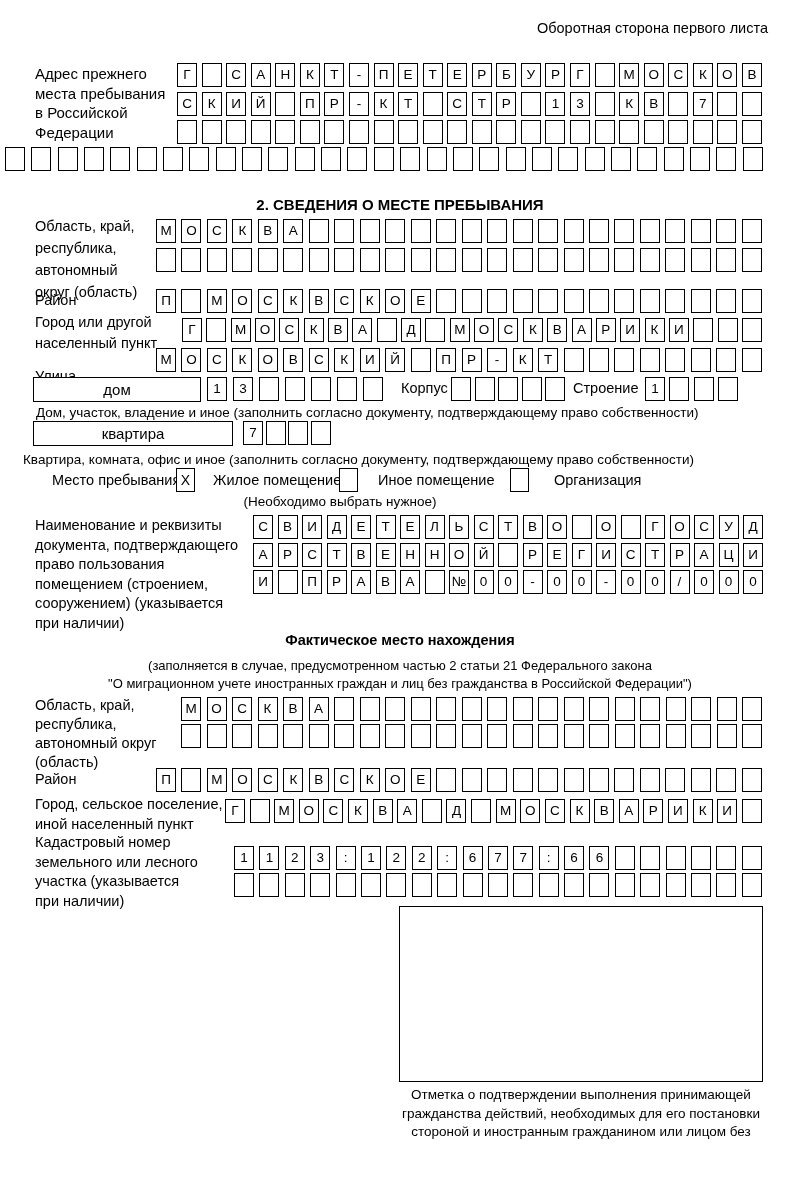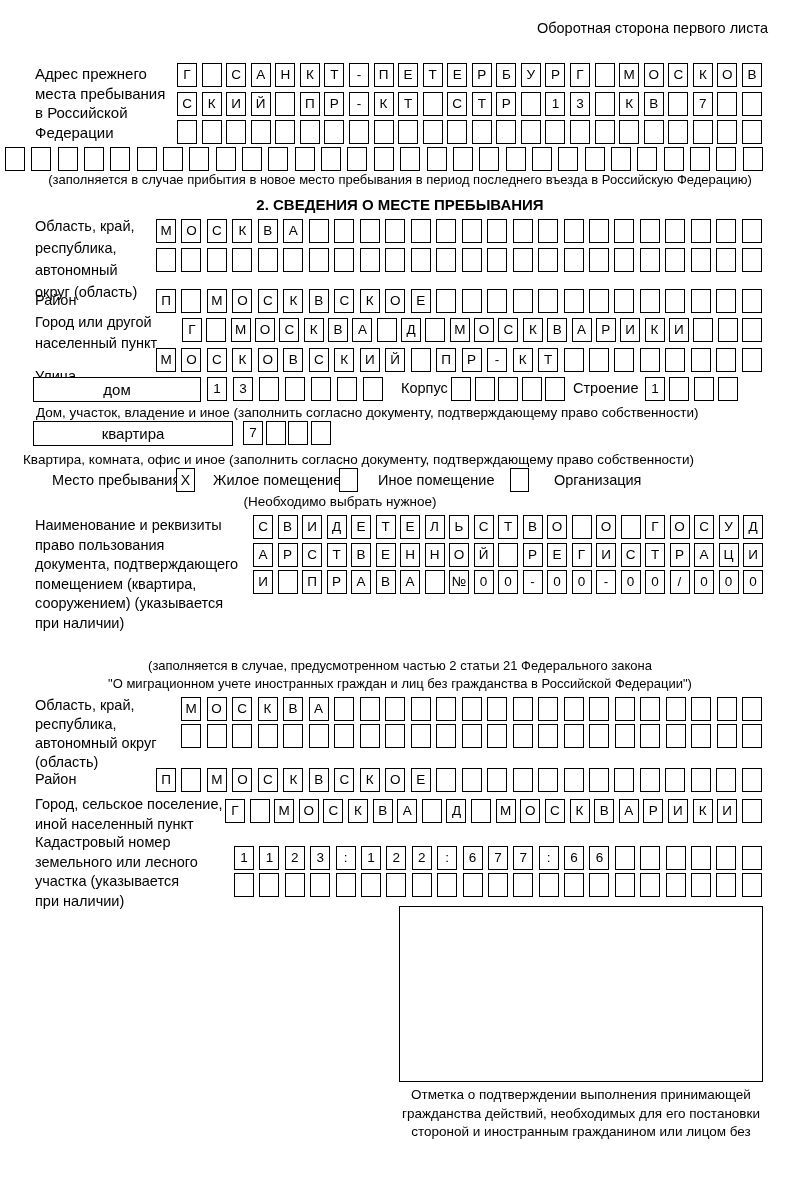--- a/index.html
+++ b/index.html
@@ -153,21 +153,20 @@
       <span class="cell"></span>
       <span class="cell"></span>
       <span class="cell"></span>
       <span class="cell"></span>
       <span class="cell"></span>
       <span class="cell"></span>
       <span class="cell"></span>
       <span class="cell"></span>
       <span class="cell"></span>
     </div>
-  <div class="note13 center" style="top:172px;">(заполняется в случае прибытия в новое место пребывания в период последнего въезда в Российскую Федерацию)</div>
 
   <div class="abs center bold" style="top:196px; font-size:15px;">2. СВЕДЕНИЯ О МЕСТЕ ПРЕБЫВАНИЯ</div>
 
   <div class="lines" style="left:35px; top:215px; width:140px;">
       <div>Область, край,</div>
       <div>республика,</div>
       <div>автономный</div>
       <div>округ (область)</div>
     </div>
   <div class="cells" style="left:156px; top:219px; width:606px;">
@@ -350,23 +349,23 @@
   <div class="chk" style="left:176px; top:468px;">X</div>
   <div class="lbl" style="left:205px; top:472px;margin-left:8px;">Жилое помещение</div>
   <div class="chk" style="left:339px; top:468px;"></div>
   <div class="lbl" style="left:378px; top:472px;">Иное помещение</div>
   <div class="chk" style="left:510px; top:468px;"></div>
   <div class="lbl" style="left:554px; top:472px;">Организация</div>
   <div class="note135" style="left:180px; top:494px; width:320px; text-align:center;">(Необходимо выбрать нужное)</div>
 
   <div class="lines195" style="left:35px; top:516px; width:215px;">
       <div>Наименование и реквизиты</div>
+      <div>документа, подтверждающего</div>
       <div>право пользования</div>
-      <div>документа, подтверждающего</div>
-      <div>помещением (квартира,</div>
+      <div>помещением (строением,</div>
       <div>сооружением) (указывается</div>
       <div>при наличии)</div>
     </div>
   <div class="cells" style="left:253px; top:515px; width:510px;">
       <span class="cell">С</span>
       <span class="cell">В</span>
       <span class="cell">И</span>
       <span class="cell">Д</span>
       <span class="cell">Е</span>
       <span class="cell">Т</span>
@@ -426,20 +425,21 @@
       <span class="cell">0</span>
       <span class="cell">-</span>
       <span class="cell">0</span>
       <span class="cell">0</span>
       <span class="cell">/</span>
       <span class="cell">0</span>
       <span class="cell">0</span>
       <span class="cell">0</span>
     </div>
 
+  <div class="abs center bold" style="top:632px; font-size:14.5px;">Фактическое место нахождения</div>
   <div class="abs center" style="top:657px; font-size:13px; line-height:18px;">
       <div>(заполняется в случае, предусмотренном частью 2 статьи 21 Федерального закона</div>
       <div>"О миграционном учете иностранных граждан и лиц без гражданства в Российской Федерации")</div>
     </div>
 
   <div class="lines19" style="left:35px; top:696px; width:160px;">
       <div>Область, край,</div>
       <div>республика,</div>
       <div>автономный округ</div>
       <div>(область)</div>

